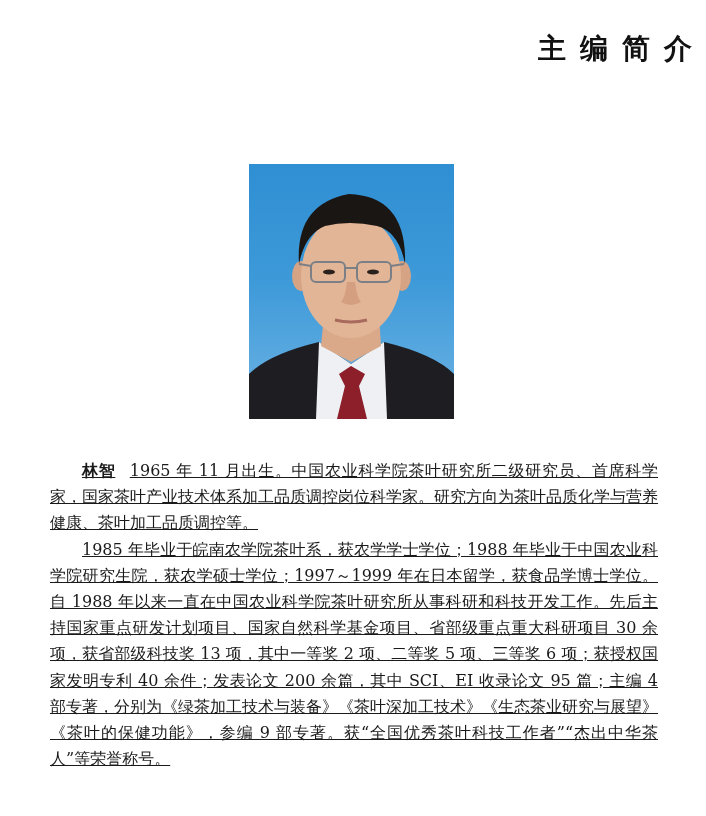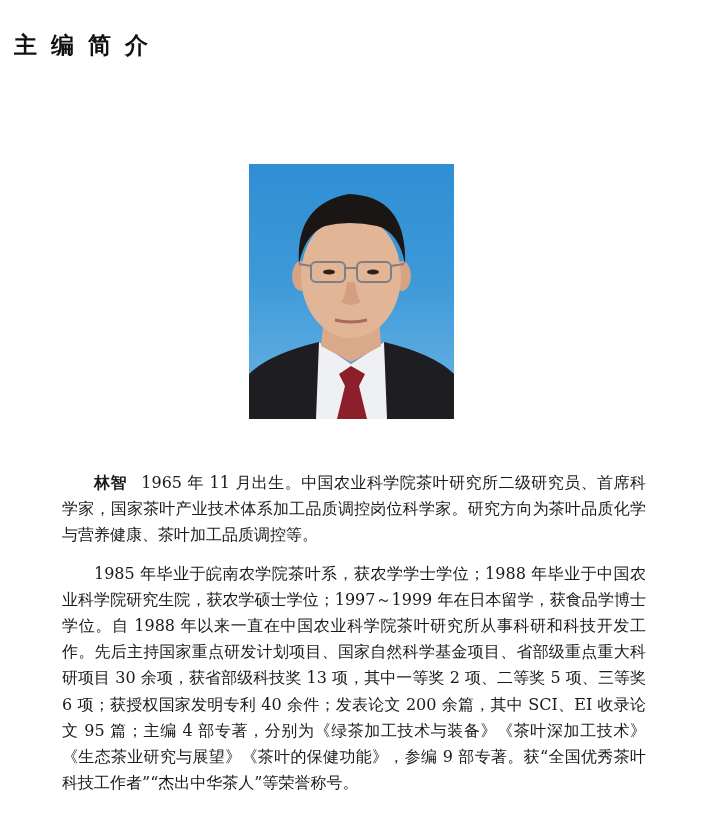--- a/index.html
+++ b/index.html
@@ -1,21 +1,21 @@
 <!DOCTYPE html>
 <html><head>
 <meta charset="utf-8">
 <style>
   html, body { margin: 0; padding: 0; background: #ffffff; }
   body { width: 706px; height: 816px; position: relative; overflow: hidden; font-family: "DejaVu Serif", "Liberation Serif", serif; color: #1a1a1a; }
-  .title { position: absolute; top: 30px; left: 0; width: 706px; text-align: left; font-family: "DejaVu Sans", "Liberation Sans", sans-serif; font-size: 23px; font-weight: bold; letter-spacing: 14px; text-indent: 14px; color: #111; }
+  .title { position: absolute; top: 30px; left: 0; width: 706px; text-align: right; font-family: "DejaVu Sans", "Liberation Sans", sans-serif; font-size: 28px; font-weight: bold; letter-spacing: 14px; text-indent: 14px; color: #111; }
   .photo { position: absolute; left: 249px; top: 164px; width: 205px; height: 255px; background: linear-gradient(180deg, #2f8fd3 0%, #3d99d8 45%, #58a8df 75%, #6fb3e2 100%); overflow: hidden; }
   .photo svg { position: absolute; left: 0; top: 0; }
   .bio { position: absolute; left: 50px; top: 458px; width: 608px; font-size: 16px; line-height: 26.2px; text-align: justify; }
-  .bio p { margin: 12px; text-indent: 2em; }
+  .bio p { margin: 0; text-indent: 2em; text-decoration: underline; }
   .bio .name { font-family: "DejaVu Sans", "Liberation Sans", sans-serif; font-weight: bold; margin-right: 0.9em; }
 </style>
 </head>
 <body>
 
 <div class="title">主编简介</div>
 
 <div class="photo">
   <svg width="205" height="255" viewBox="0 0 205 255">
 

